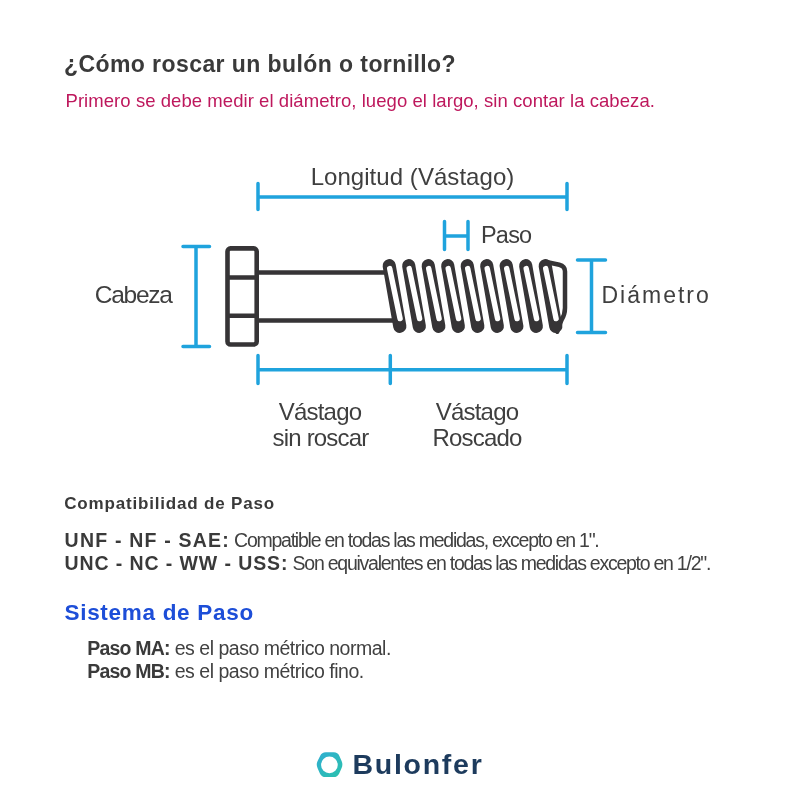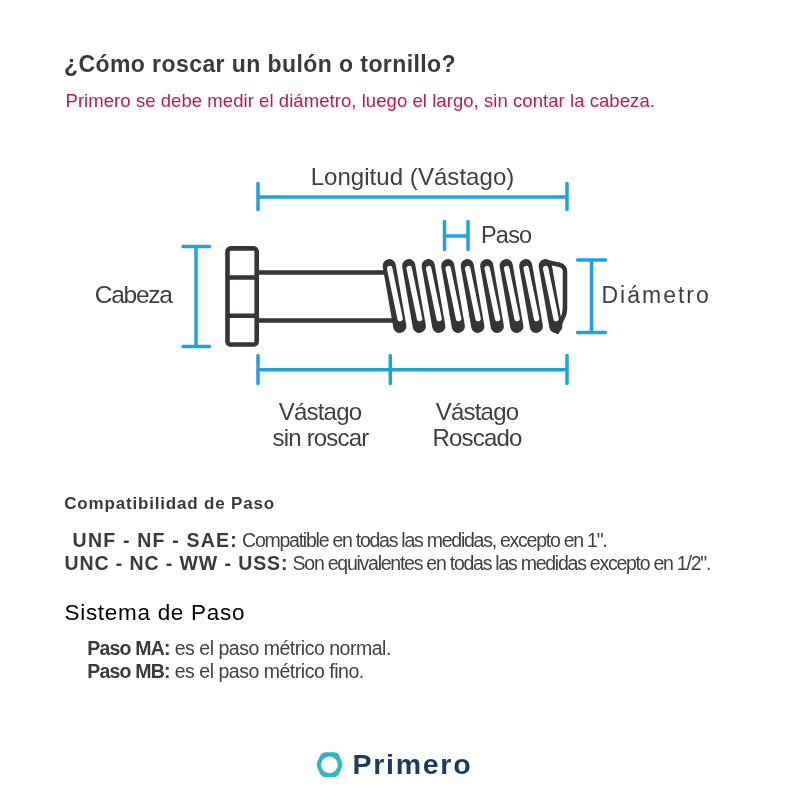--- a/index.html
+++ b/index.html
@@ -3,23 +3,23 @@
 <meta charset="utf-8">
 <style>
   html,body{margin:0;padding:0;}
   body{width:800px;height:800px;background:#fff;position:relative;overflow:hidden;
        font-family:"Liberation Sans", sans-serif;}
   .abs{position:absolute;white-space:nowrap;}
   #title{left:64px;top:52.5px;font-size:23px;font-weight:bold;color:#3a3a3a;letter-spacing:0.42px;line-height:1;}
   #subtitle{left:65.5px;top:92.1px;font-size:18.5px;color:#be185d;letter-spacing:0.06px;line-height:1;}
   #h1{left:64.2px;top:495.3px;font-size:17px;font-weight:bold;color:#3a3a3a;letter-spacing:0.82px;line-height:1;}
   #p1{left:64.6px;top:528.7px;font-size:19.5px;color:#414141;line-height:23.2px;letter-spacing:-1.25px;}
-  #p1 b.b1{letter-spacing:1.2px;margin-left:8px;} #p1 b.b2{letter-spacing:0.9px;}
+  #p1 b.b1{letter-spacing:1.2px;} #p1 b.b2{letter-spacing:0.9px;}
   #p2 b{letter-spacing:-0.8px;margin-left:24px;}
-  #h2{left:64.5px;top:602.3px;font-size:22.5px;font-weight:normal;color:#000000;letter-spacing:0.7px;line-height:1;}
+  #h2{left:64.5px;top:602.3px;font-size:22.5px;font-weight:bold;color:#1d4ed8;letter-spacing:0.7px;line-height:1;}
   #p2{left:63.3px;top:636.9px;font-size:19.5px;color:#414141;line-height:23.4px;letter-spacing:-0.48px;}
   b{color:#3a3a3a;}
   #logotext{left:352.4px;top:749.9px;font-size:28.5px;font-weight:bold;color:#1d3b5d;letter-spacing:1.75px;line-height:1;}
 </style>
 </head>
 <body>
   <div class="abs" id="title">¿Cómo roscar un bulón o tornillo?</div>
   <div class="abs" id="subtitle">Primero se debe medir el diámetro, luego el largo, sin contar la cabeza.</div>
 
   <svg class="abs" style="left:0;top:0" width="800" height="800" viewBox="0 0 800 800">
@@ -94,13 +94,13 @@
   <svg class="abs" style="left:312px;top:748px" width="36" height="34" viewBox="312 748 36 34">
     <defs>
       <linearGradient id="hexg" x1="0" y1="0" x2="0.9" y2="1">
         <stop offset="0" stop-color="#30aed2"></stop>
         <stop offset="1" stop-color="#2bc0ae"></stop>
       </linearGradient>
     </defs>
     <path fill="url(#hexg)" d="M341.5 768.2 Q343.2 764.6 341.6 760.9 L339.4 756.0 Q337.8 752.3 333.8 752.3 L325.8 752.3 Q321.8 752.3 320.1 755.9 L317.6 761.0 Q315.9 764.6 317.6 768.2 L319.9 773.4 Q321.6 777.0 325.6 777.0 L333.5 777.0 Q337.5 777.0 339.2 773.4 Z"></path>
     <circle cx="329.4" cy="764.9" r="8.35" fill="#fff"></circle>
   </svg>
-  <div class="abs" id="logotext">Primero</div>
+  <div class="abs" id="logotext">Bulonfer</div>
 
 </body></html>

